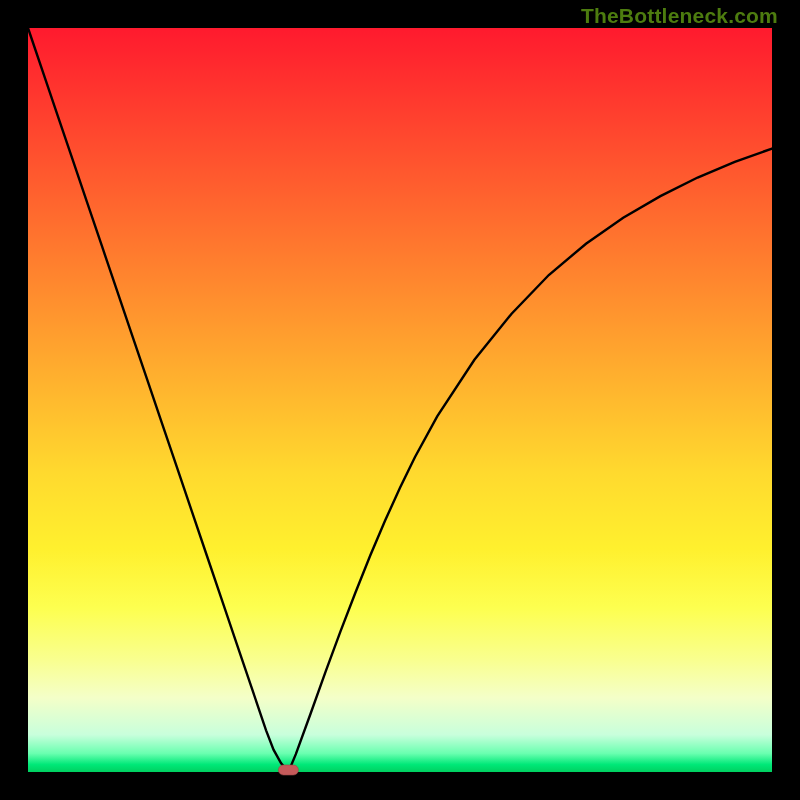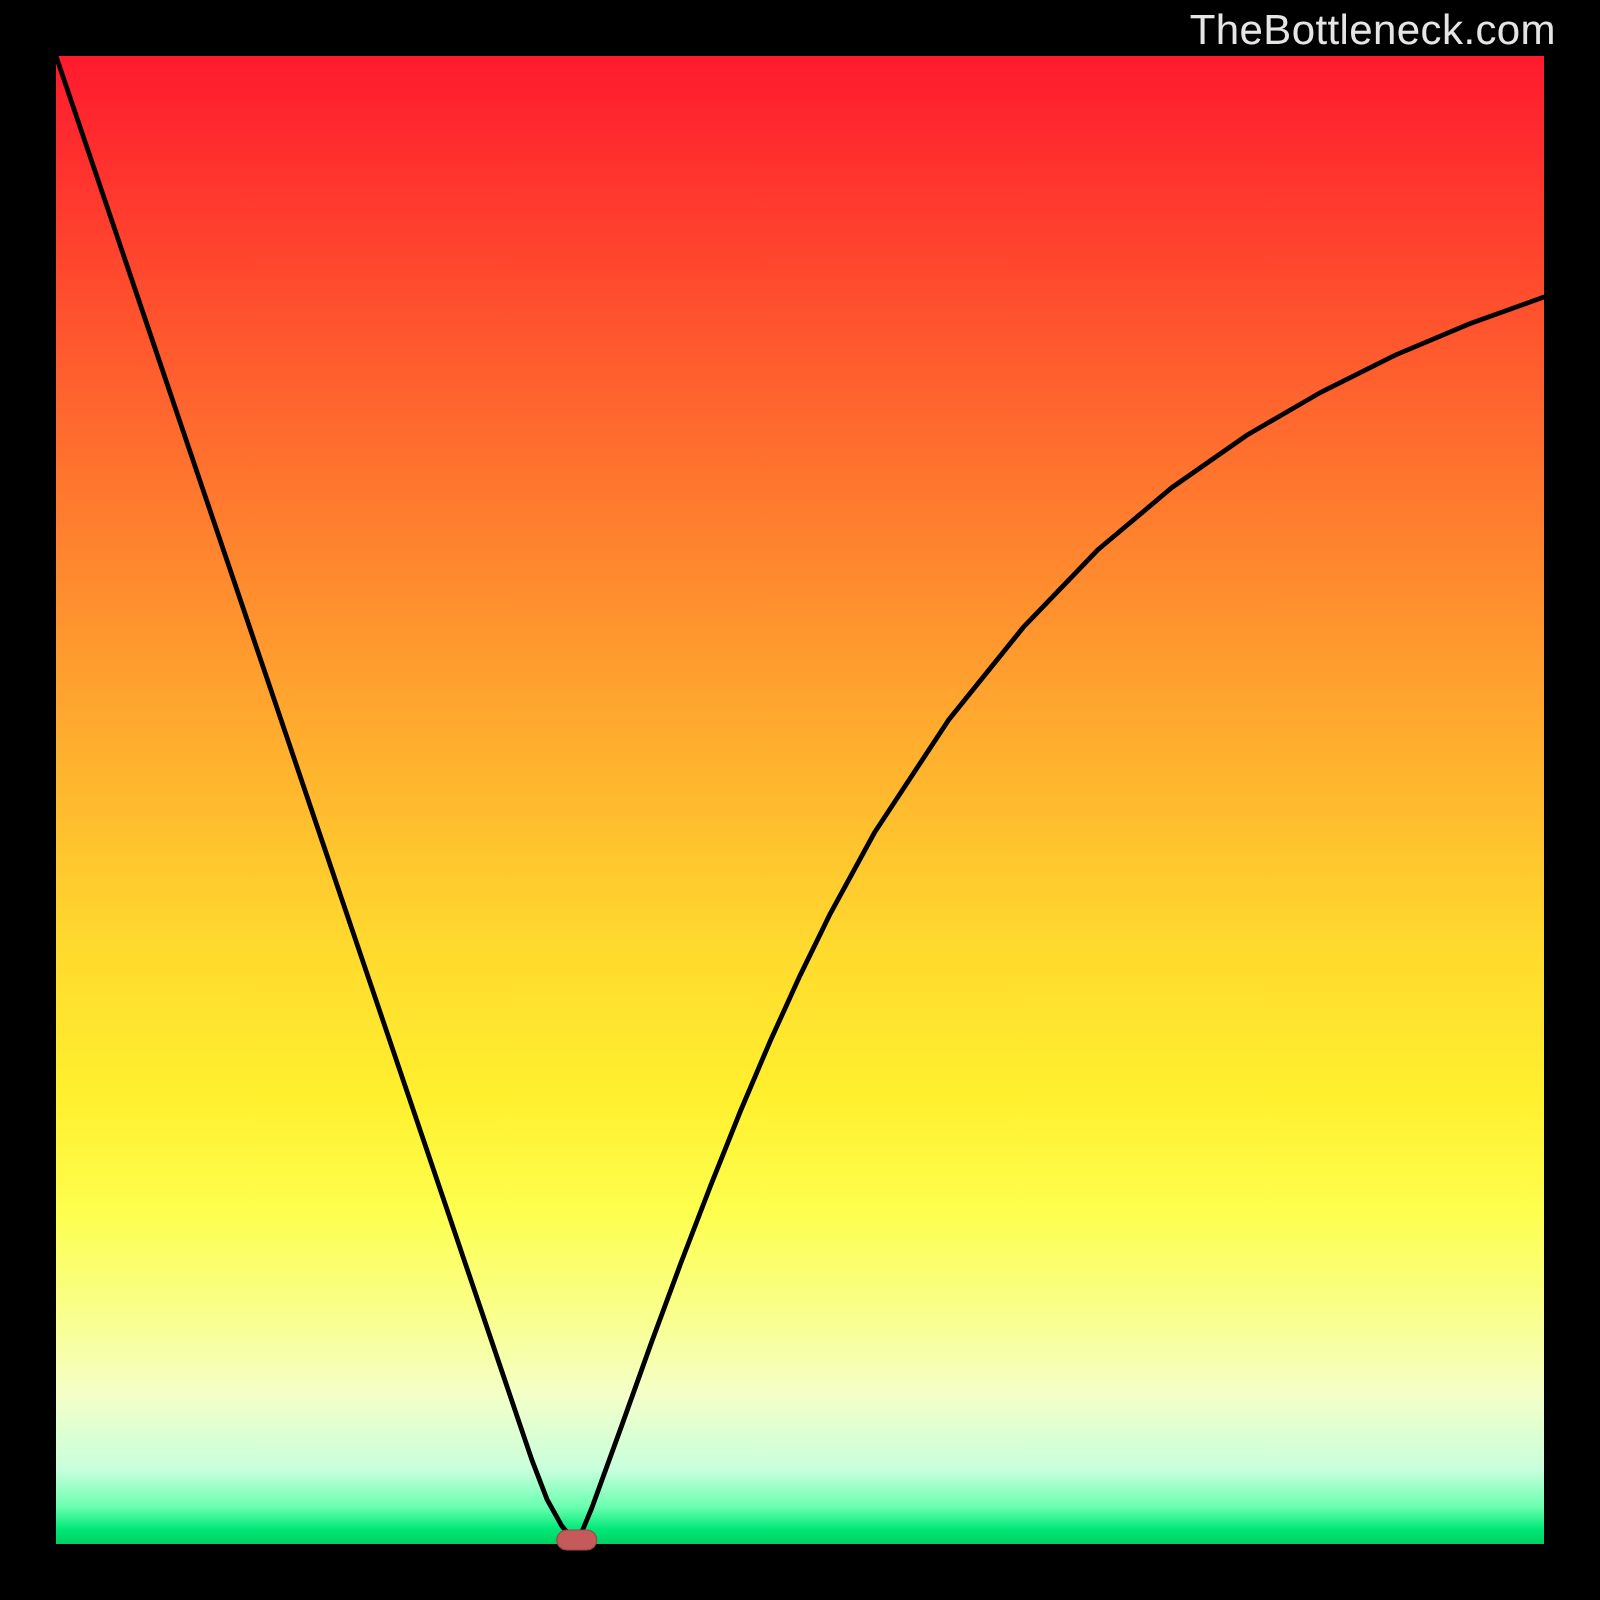--- a/index.html
+++ b/index.html
@@ -8,24 +8,25 @@
     height: 800px;
     background: #000;
     position: relative;
     font-family: Arial, Helvetica, sans-serif;
     overflow: hidden;
   }
   .watermark {
     position: absolute;
     top: 4px;
     right: 22px;
-    color: #e5e5e5;
+    color: #4d7c0f;
     font-size: 21px;
     letter-spacing: 0.2px;
     z-index: 10;
+    font-weight: bold;
   }
   .plot-area {
     position: absolute;
     left: 28px;
     top: 28px;
     width: 744px;
     height: 744px;
     background: linear-gradient(to bottom,
       #ff1a2e 0%,
       #ff3a2e 10%,

